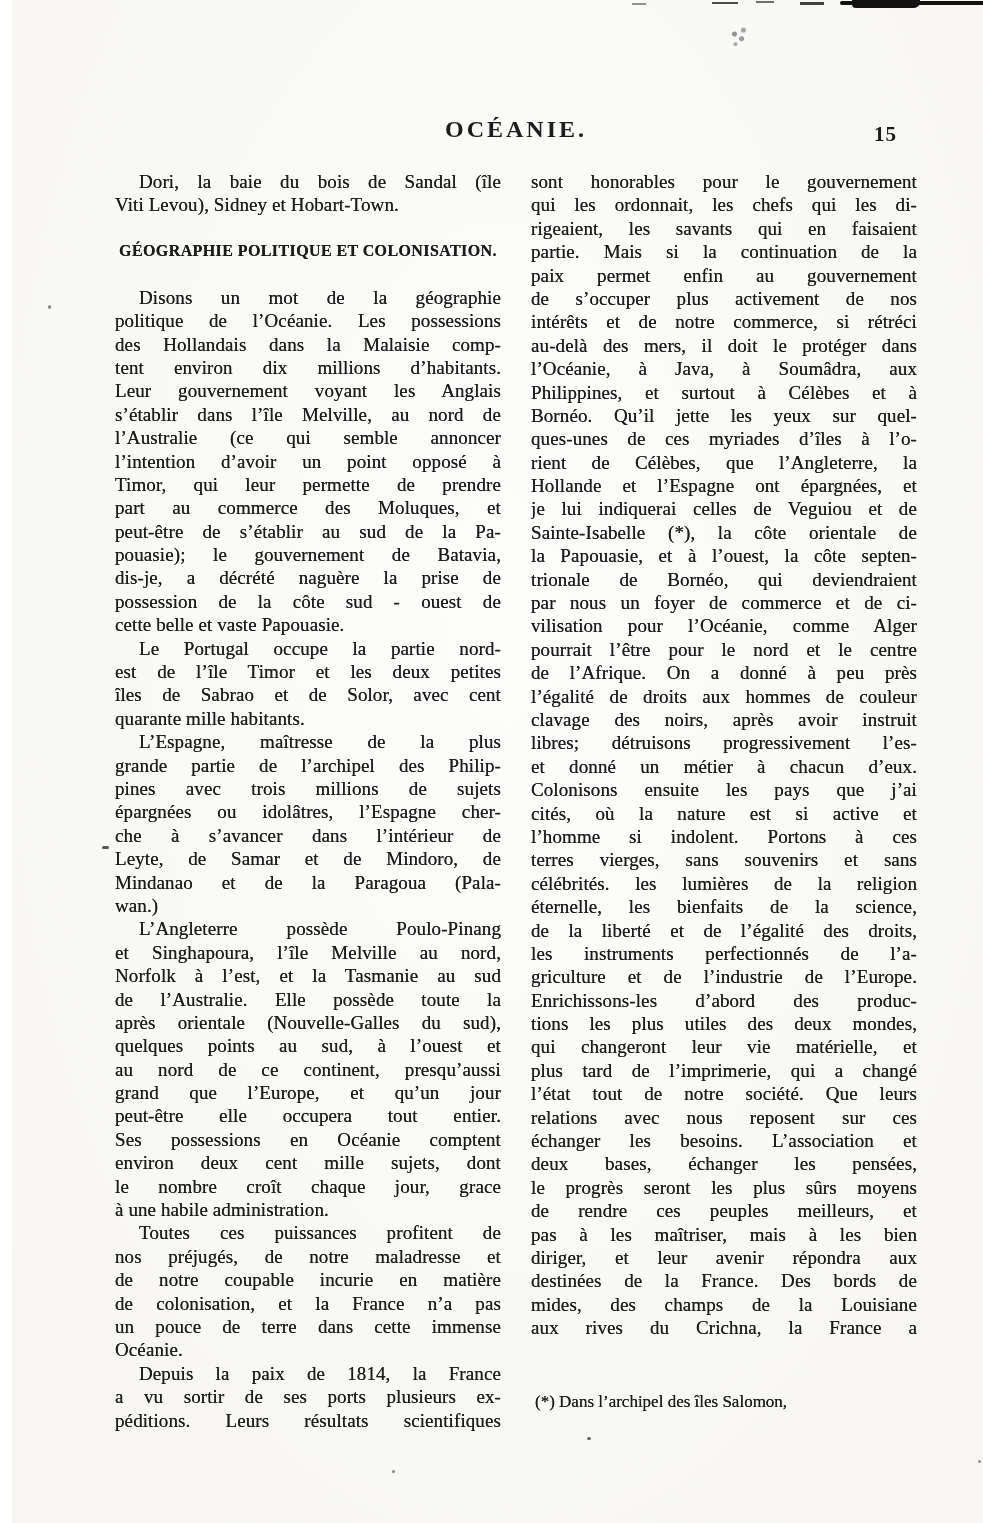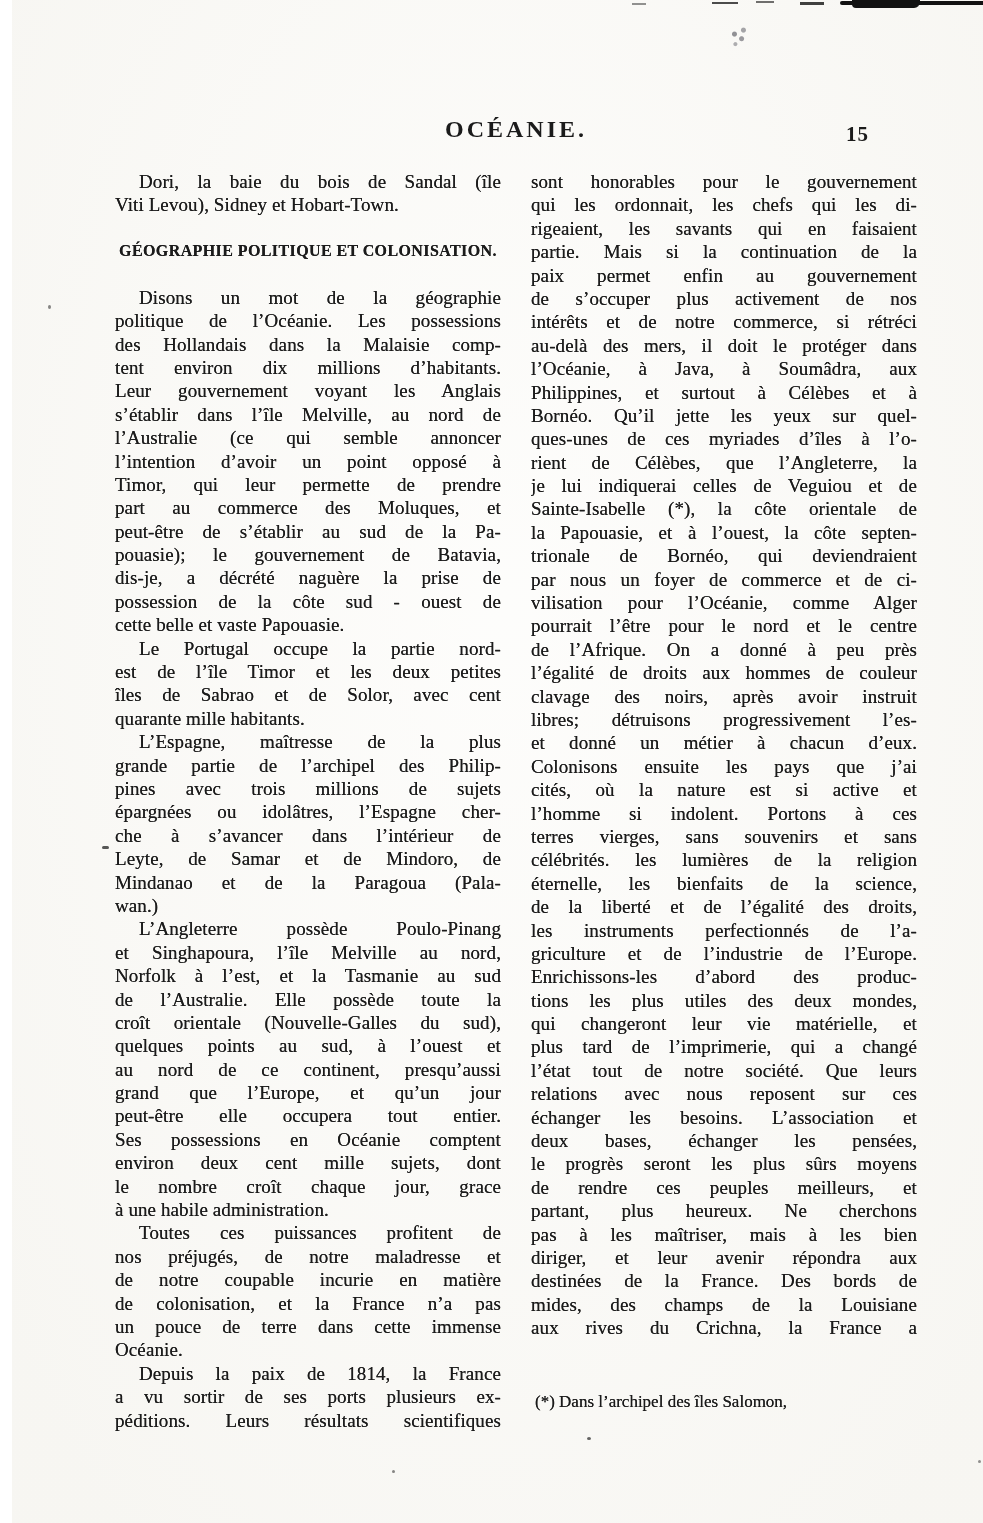--- a/index.html
+++ b/index.html
@@ -12,21 +12,21 @@
     overflow:hidden;
     font-family:"Liberation Serif","DejaVu Serif",serif;
     color:#1b1b1b;
     margin-left:12px;
   }
   .page-title{
     position:absolute;left:104px;top:116px;width:800px;
     text-align:center;font-size:24px;font-weight:bold;letter-spacing:3px;
   }
   .page-number{
-    position:absolute;left:834px;top:122px;width:60px;
+    position:absolute;left:862px;top:122px;width:60px;
     font-size:21px;font-weight:bold;letter-spacing:1px;
   }
   .col{position:absolute;top:170px;width:386px;}
   .col-left{left:103px;}
   .col-right{left:519px;}
   .line{
     font-size:19px;line-height:23.4px;height:23.4px;
     text-align:justify;text-align-last:justify;
     letter-spacing:0.1px;
     text-shadow:0 0 0.5px rgba(20,20,20,0.85);
@@ -122,21 +122,21 @@
       <div class="line">pines avec trois millions de sujets</div>
       <div class="line">épargnées ou idolâtres, l’Espagne cher-</div>
       <div class="line">che à s’avancer dans l’intérieur de</div>
       <div class="line">Leyte, de Samar et de Mindoro, de</div>
       <div class="line">Mindanao et de la Paragoua (Pala-</div>
       <div class="line end">wan.)</div>
       <div class="line first">L’Angleterre possède Poulo-Pinang</div>
       <div class="line">et Singhapoura, l’île Melville au nord,</div>
       <div class="line">Norfolk à l’est, et la Tasmanie au sud</div>
       <div class="line">de l’Australie. Elle possède toute la</div>
-      <div class="line">croît orientale (Nouvelle-Galles du sud),</div>
+      <div class="line">après orientale (Nouvelle-Galles du sud),</div>
       <div class="line">quelques points au sud, à l’ouest et</div>
       <div class="line">au nord de ce continent, presqu’aussi</div>
       <div class="line">grand que l’Europe, et qu’un jour</div>
       <div class="line">peut-être elle occupera tout entier.</div>
       <div class="line">Ses possessions en Océanie comptent</div>
       <div class="line">environ deux cent mille sujets, dont</div>
       <div class="line">le nombre croît chaque jour, grace</div>
       <div class="line end">à une habile administration.</div>
       <div class="line first">Toutes ces puissances profitent de</div>
       <div class="line">nos préjugés, de notre maladresse et</div>
@@ -155,20 +155,21 @@
       <div class="line">partie. Mais si la continuation de la</div>
       <div class="line">paix permet enfin au gouvernement</div>
       <div class="line">de s’occuper plus activement de nos</div>
       <div class="line">intérêts et de notre commerce, si rétréci</div>
       <div class="line">au-delà des mers, il doit le protéger dans</div>
       <div class="line">l’Océanie, à Java, à Soumâdra, aux</div>
       <div class="line">Philippines, et surtout à Célèbes et à</div>
       <div class="line">Bornéo. Qu’il jette les yeux sur quel-</div>
       <div class="line">ques-unes de ces myriades d’îles à l’o-</div>
       <div class="line">rient de Célèbes, que l’Angleterre, la</div>
+      <div class="line">Hollande et l’Espagne ont épargnées, et</div>
       <div class="line">je lui indiquerai celles de Veguiou et de</div>
       <div class="line">Sainte-Isabelle (*), la côte orientale de</div>
       <div class="line">la Papouasie, et à l’ouest, la côte septen-</div>
       <div class="line">trionale de Bornéo, qui deviendraient</div>
       <div class="line">par nous un foyer de commerce et de ci-</div>
       <div class="line">vilisation pour l’Océanie, comme Alger</div>
       <div class="line">pourrait l’être pour le nord et le centre</div>
       <div class="line">de l’Afrique. On a donné à peu près</div>
       <div class="line">l’égalité de droits aux hommes de couleur</div>
       <div class="line">clavage des noirs, après avoir instruit</div>
@@ -186,21 +187,20 @@
       <div class="line">Enrichissons-les d’abord des produc-</div>
       <div class="line">tions les plus utiles des deux mondes,</div>
       <div class="line">qui changeront leur vie matérielle, et</div>
       <div class="line">plus tard de l’imprimerie, qui a changé</div>
       <div class="line">l’état tout de notre société. Que leurs</div>
       <div class="line">relations avec nous reposent sur ces</div>
       <div class="line">échanger les besoins. L’association et</div>
       <div class="line">deux bases, échanger les pensées,</div>
       <div class="line">le progrès seront les plus sûrs moyens</div>
       <div class="line">de rendre ces peuples meilleurs, et</div>
-      <div class="line">partant, plus heureux. Ne cherchons</div>
       <div class="line">pas à les maîtriser, mais à les bien</div>
       <div class="line">diriger, et leur avenir répondra aux</div>
       <div class="line">destinées de la France. Des bords de</div>
       <div class="line">mides, des champs de la Louisiane</div>
       <div class="line">aux rives du Crichna, la France a</div>
     </div>
 
   <div class="footnote">(*) Dans l’archipel des îles Salomon,</div>
 
 </div>

